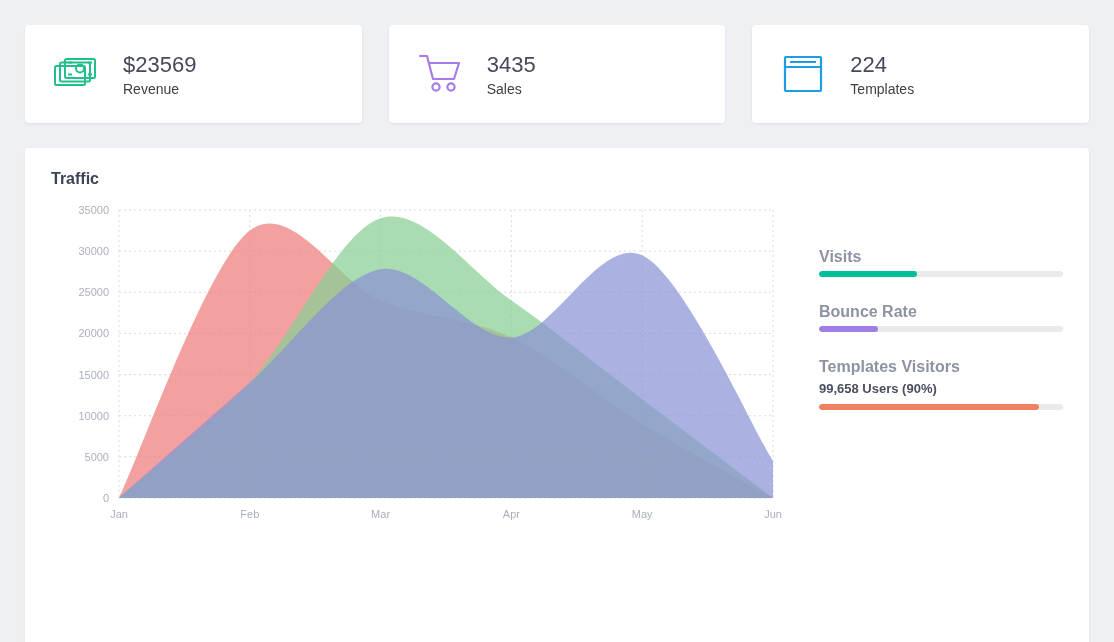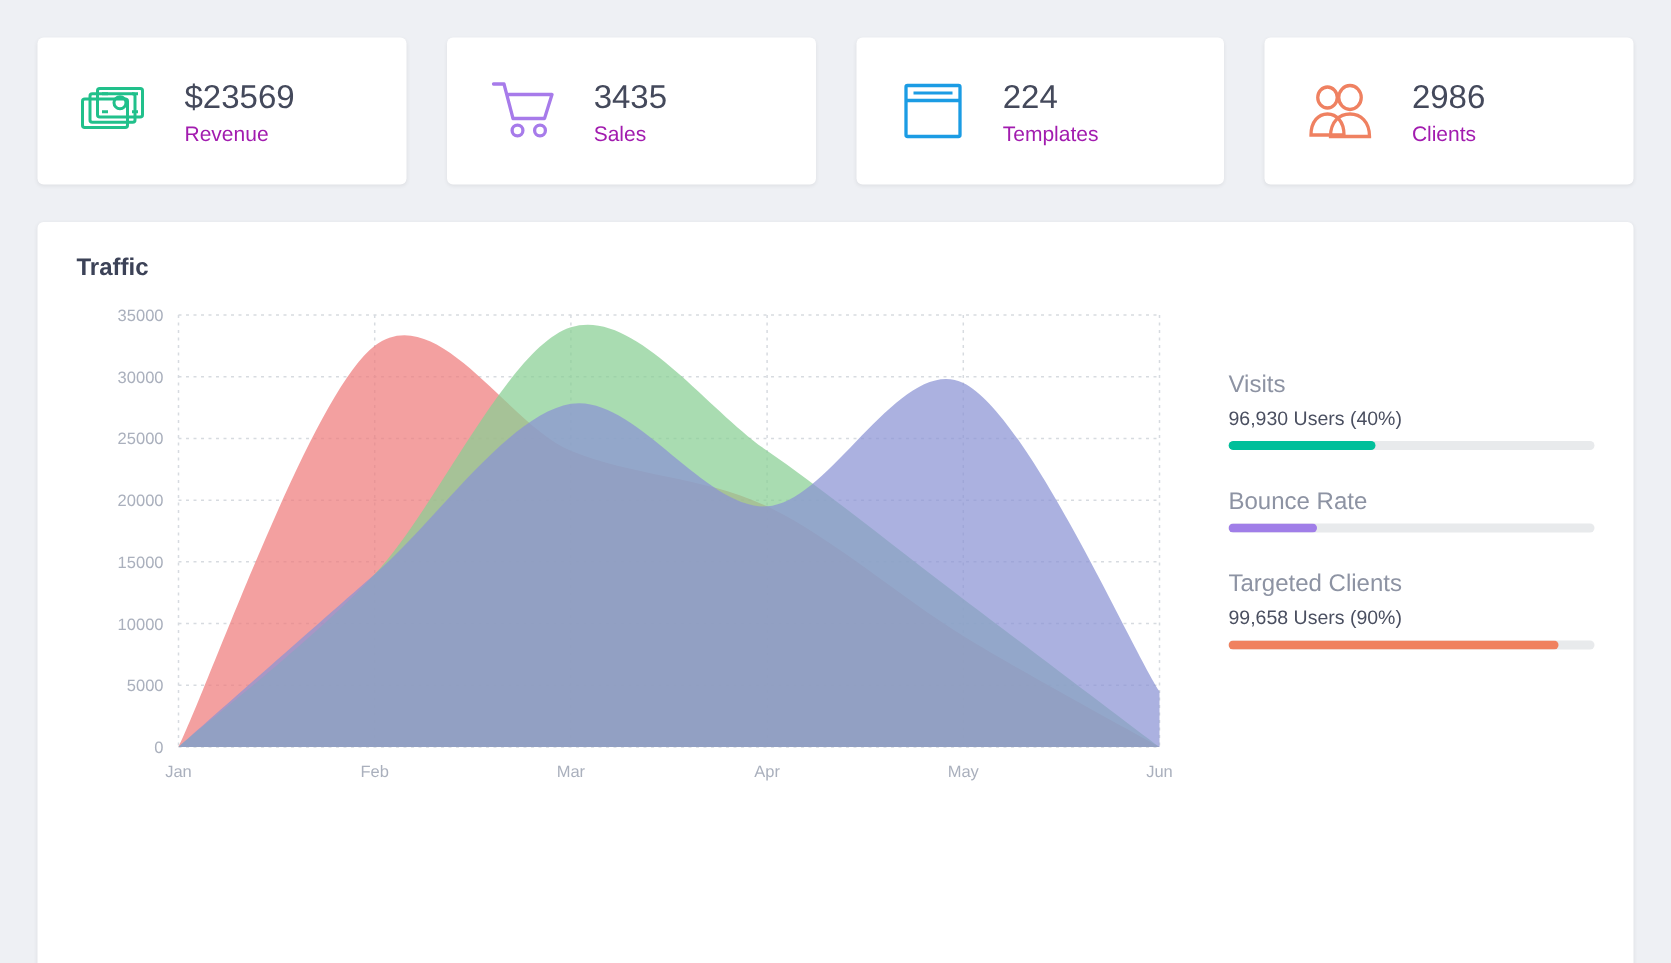--- a/index.html
+++ b/index.html
@@ -40,21 +40,21 @@
   }
   .stat-text { margin-left: 16px; }
   .stat-value {
     font-size: 22px;
     color: #44495b;
     line-height: 1.25;
     font-weight: 400;
   }
   .stat-label {
     font-size: 14px;
-    color: #a21caf;
+    color: #404040;
     margin-top: 2px;
   }
 
   
   .traffic-card {
     background: #ffffff;
     border-radius: 4px;
     box-shadow: 0 1px 3px rgba(0,0,0,0.07);
     height: 540px;
     padding: 22px 26px 0 26px;
@@ -83,21 +83,21 @@
   }
   .ylabel { text-anchor: end; }
   .xlabel { text-anchor: middle; }
 
   
   .metrics {
     flex: 1;
     padding-top: 50px;
     padding-left: 28px;
   }
-  .metric { margin-bottom: 26px; }
+  .metric { margin-bottom: 26px; font-weight: bold; }
   .metric:last-child { margin-bottom: 0; }
   .metric-name {
     font-size: 16px;
     color: #8d93a3;
     margin-bottom: 5px;
   }
   .metric-sub {
     font-size: 13px;
     color: #4a4f60;
     margin-bottom: 8px;
@@ -160,34 +160,20 @@
           <line x1="2" y1="13" x2="38" y2="13" stroke="#1b9ce4" stroke-width="2.2"></line>
           <line x1="7" y1="8" x2="33" y2="8" stroke="#1b9ce4" stroke-width="2"></line>
         </svg>
       </div>
       <div class="stat-text">
         <div class="stat-value">224</div>
         <div class="stat-label">Templates</div>
       </div>
     </div>
 
-    <div class="stat-card">
-      <div class="stat-icon">
-        <svg width="48" height="38" viewBox="0 0 48 38">
-          <path d="M14 3 a6.5 7 0 1 1 0 14 a6.5 7 0 1 1 0 -14z" fill="none" stroke="#ef8161" stroke-width="2.2"></path>
-          <path d="M3 35 c0 -9 5 -14 11 -14 c6 0 11 5 11 14z" fill="none" stroke="#ef8161" stroke-width="2.2"></path>
-          <path d="M29 2 a7.5 8 0 1 1 0 16 a7.5 8 0 1 1 0 -16z" fill="none" stroke="#ef8161" stroke-width="2.2"></path>
-          <path d="M16 36 c0 -10 6 -15 13 -15 c7 0 13 5 13 15z" fill="none" stroke="#ef8161" stroke-width="2.2"></path>
-        </svg>
-      </div>
-      <div class="stat-text">
-        <div class="stat-value">2986</div>
-        <div class="stat-label">Clients</div>
-      </div>
-    </div>
 
   </div>
 
   <div class="traffic-card">
     <div class="panel-title">Traffic</div>
 
     <div class="traffic-body">
 
       <div class="chart-wrap">
         <svg class="chart-svg" id="chart" width="740" height="345" viewBox="0 0 740 345">
@@ -222,36 +208,35 @@
             <path d="M68,300 C88.928,257.21142857142854 156.94400000000002,64.16914285714284 198.8,32.571428571428555 C240.656,0.9737142857142658 287.744,85.39885714285714 329.6,102.5142857142857 C371.456,119.62971428571427 418.544,119.79428571428572 460.4,139.54285714285714 C502.256,159.29142857142858 549.344,200.26971428571426 591.2,225.94285714285712 C633.056,251.61599999999999 701.072,288.15085714285715 722,300 L722,300 L68,300 Z" fill="#ef7b7b" fill-opacity="0.72" stroke="none"></path>
             <path d="M68,300 C88.928,281.568 156.94400000000002,229.56342857142857 198.8,184.8 C240.656,140.03657142857145 287.744,33.39428571428574 329.6,20.228571428571456 C371.456,7.062857142857167 418.544,73.54971428571429 460.4,102.5142857142857 C502.256,131.47885714285712 549.344,169.65942857142858 591.2,201.25714285714287 C633.056,232.85485714285716 701.072,284.2011428571429 722,300 L722,300 L68,300 Z" fill="#88ce93" fill-opacity="0.72" stroke="none"></path>
             <path d="M68,300 C88.928,281.568 156.94400000000002,221.40068571428571 198.8,184.8 C240.656,148.1993142857143 287.744,78.48685714285715 329.6,71.24571428571429 C371.456,64.00457142857142 418.544,141.78102857142858 460.4,139.54285714285714 C502.256,137.3046857142857 549.344,37.508571428571436 591.2,57.25714285714287 C633.056,77.0057142857143 701.072,230.05714285714288 722,262.9714285714286 L722,300 L68,300 Z" fill="#8b93d4" fill-opacity="0.72" stroke="none"></path>
           </svg>
       </div>
 
       <div class="metrics">
 
         <div class="metric">
           <div class="metric-name">Visits</div>
-          <div class="metric-sub">96,930 Users (40%)</div>
           <div class="bar-track">
             <div class="bar-fill" id="bar0" style="width: 40%; background: rgb(0, 191, 154);"></div>
           </div>
         </div>
 
         <div class="metric">
           <div class="metric-name">Bounce Rate</div>
           <div class="bar-track">
             <div class="bar-fill" id="bar1" style="width: 24%; background: rgb(160, 126, 232);"></div>
           </div>
         </div>
 
 
         <div class="metric">
-          <div class="metric-name">Targeted Clients</div>
+          <div class="metric-name">Templates Visitors</div>
           <div class="metric-sub">99,658 Users (90%)</div>
           <div class="bar-track">
             <div class="bar-fill" id="bar3" style="width: 90%; background: rgb(240, 129, 95);"></div>
           </div>
         </div>
 
       </div>
     </div>
   </div>
 </div>

